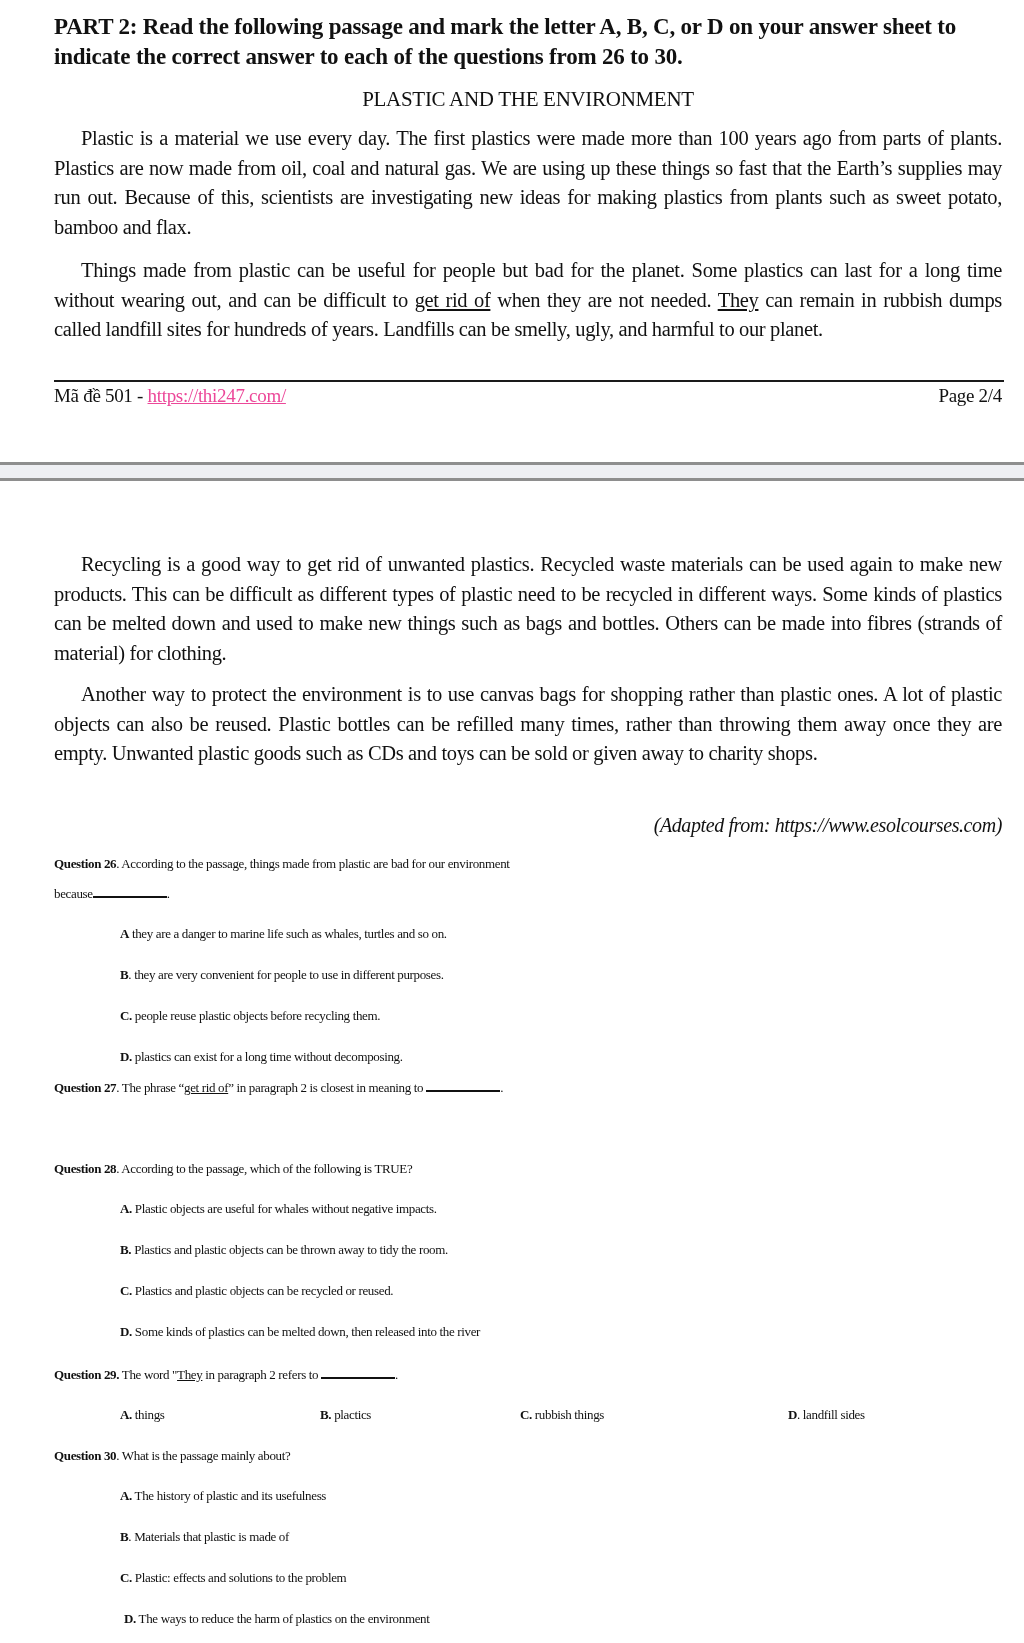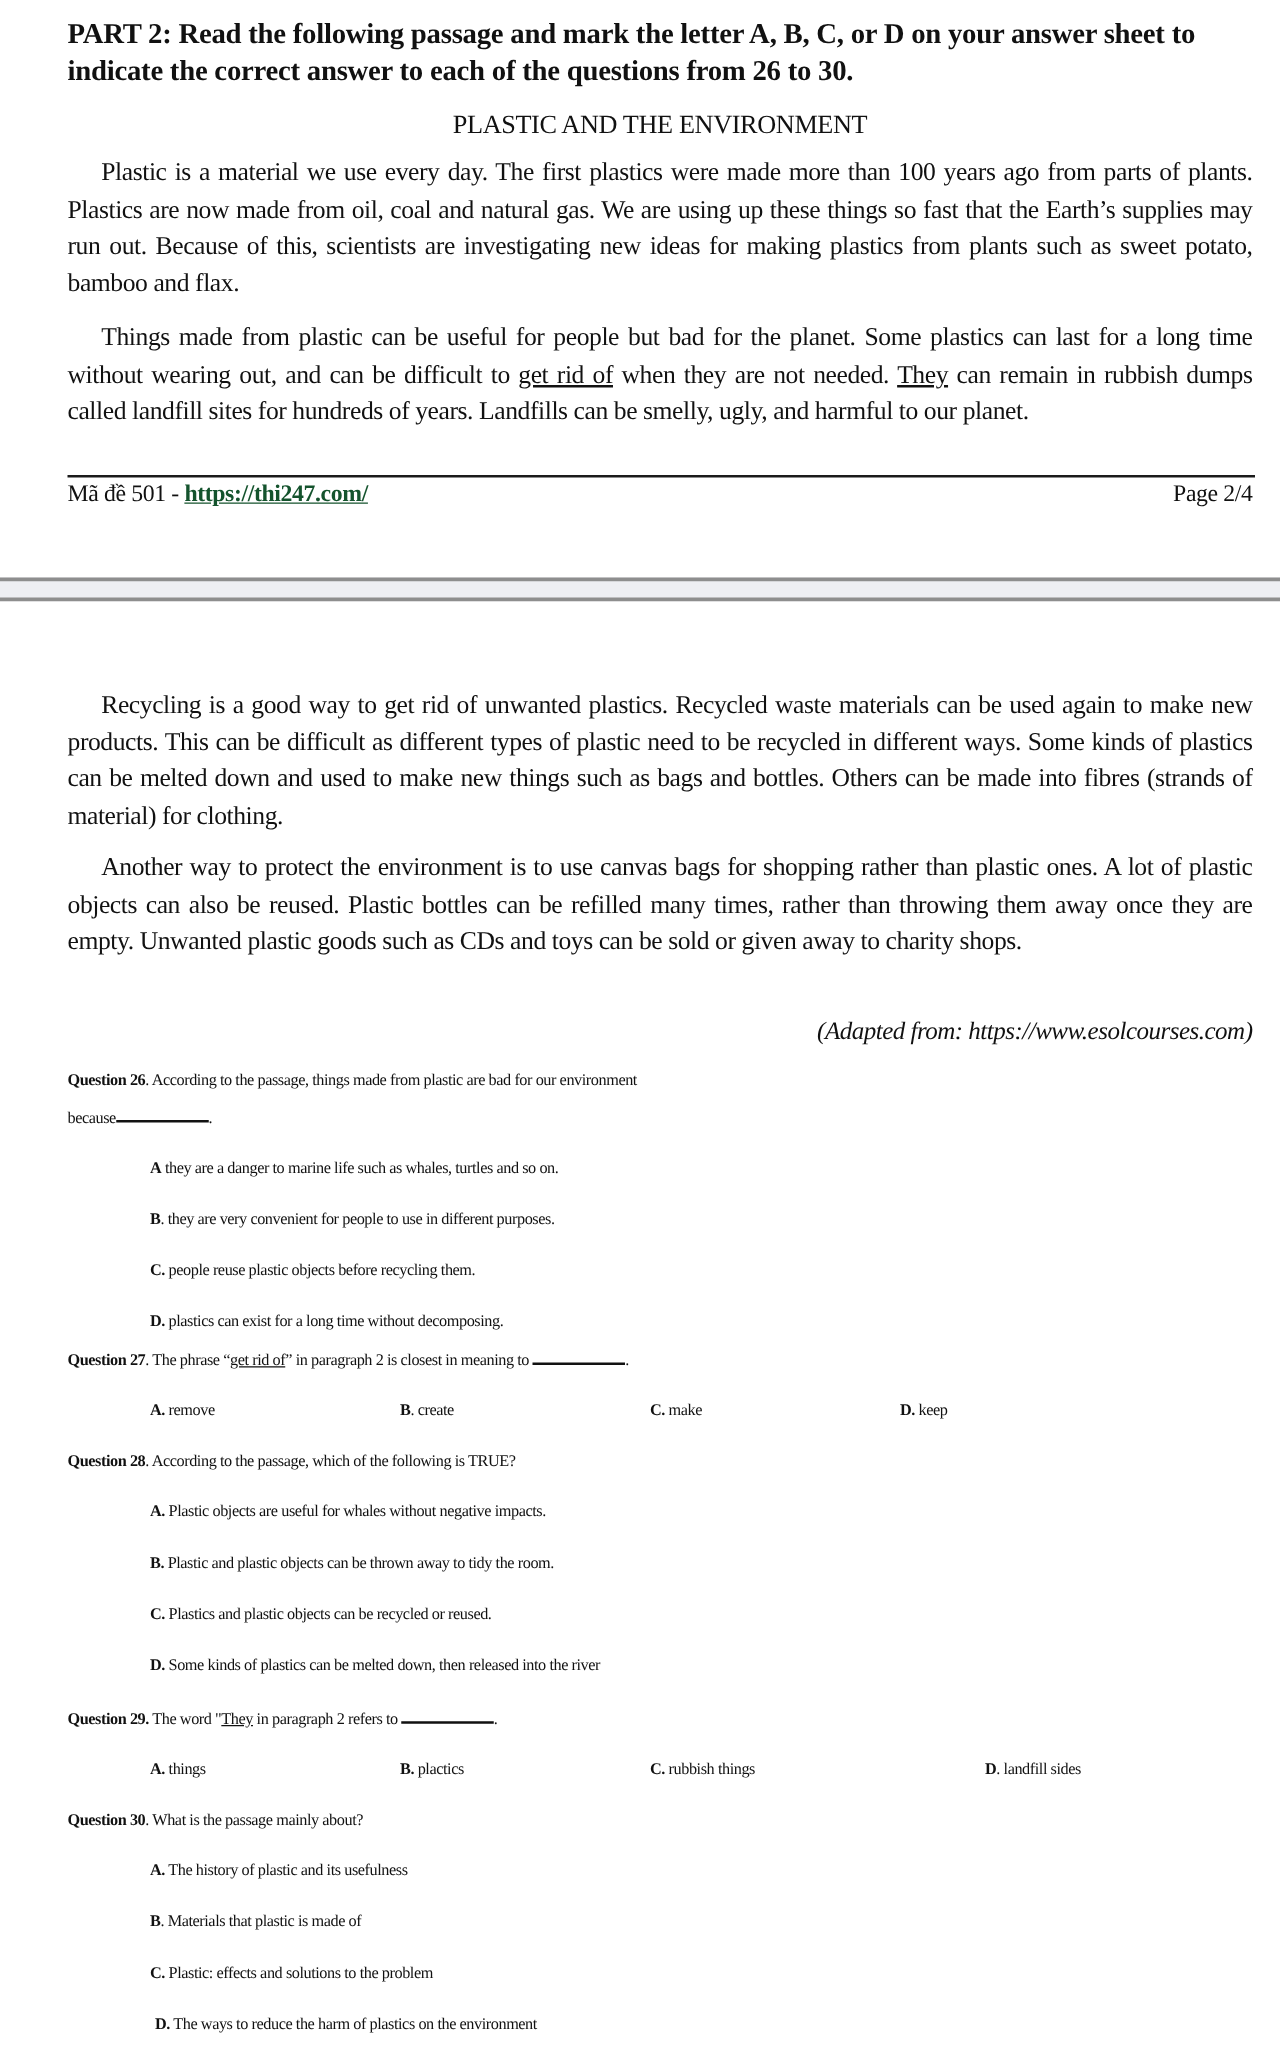--- a/index.html
+++ b/index.html
@@ -66,23 +66,22 @@
     .footer {
       top: 383px;
       font-size: 19px;
       line-height: 26px;
       letter-spacing: -0.3px;
       display: flex;
       justify-content: space-between;
       width: 948px;
     }
     .footer a {
-      color: #14532d;
+      color: #ec4899;
       text-decoration: underline;
-      font-weight: bold;
     }
 
     .separator {
       position: absolute;
       left: 0;
       width: 1024px;
       top: 462px;
       height: 19px;
       background: #eeeff3;
       border-top: 3px solid #8e8e8e;
@@ -164,33 +163,27 @@
     <div class="options-vertical" style="margin-top:5px;">
       <div class="opt"><span class="opt-letter">A</span><span> they are a danger to marine life such as whales, turtles and so on.</span></div>
       <div class="opt"><span class="opt-letter">B</span><span>. they are very convenient for people to use in different purposes.</span></div>
       <div class="opt"><span class="opt-letter">C.</span><span> people reuse plastic objects before recycling them.</span></div>
       <div class="opt"><span class="opt-letter">D.</span><span> plastics can exist for a long time without decomposing.</span></div>
     </div>
   </div>
 
   <div class="content question" style="top:575px;">
     <p class="q-line"><span class="q-label">Question 27</span><span>.  The phrase “</span><span class="u">get rid of</span><span>” in paragraph 2 is closest in meaning to </span><span class="blank" style="width:74px;"></span>.</p>
-    <div class="options-row" style="margin-top:5px;">
-      <div class="opt"><span class="opt-letter">A.</span><span> remove</span></div>
-      <div class="opt"><span class="opt-letter">B</span><span>. create</span></div>
-      <div class="opt"><span class="opt-letter">C.</span><span> make</span></div>
-      <div class="opt"><span class="opt-letter">D.</span><span> keep</span></div>
-    </div>
   </div>
 
   <div class="content question" style="top:657px;">
     <p class="q-line"><span class="q-label">Question 28</span><span>. According to the passage, which of the following is TRUE?</span></p>
     <div class="options-vertical" style="margin-top:5px;">
       <div class="opt"><span class="opt-letter">A.</span><span> Plastic objects are useful for whales without negative impacts.</span></div>
-      <div class="opt"><span class="opt-letter">B.</span><span> Plastic and plastic objects can be thrown away to tidy the room.</span></div>
+      <div class="opt"><span class="opt-letter">B.</span><span> Plastics and plastic objects can be thrown away to tidy the room.</span></div>
       <div class="opt"><span class="opt-letter">C.</span><span> Plastics and plastic objects can be recycled or reused.</span></div>
       <div class="opt"><span class="opt-letter">D.</span><span> Some kinds of plastics can be melted down, then released into the river</span></div>
     </div>
   </div>
 
   <div class="content question" style="top:862px;">
     <p class="q-line"><span class="q-label">Question 29.</span><span> The word "</span><span class="u">They</span><span> in paragraph 2 refers to </span><span class="blank" style="width:74px;"></span>.</p>
     <div class="options-row wide" style="margin-top:5px;">
       <div class="opt"><span class="opt-letter">A.</span><span> things</span></div>
       <div class="opt"><span class="opt-letter">B.</span><span> plactics</span></div>

